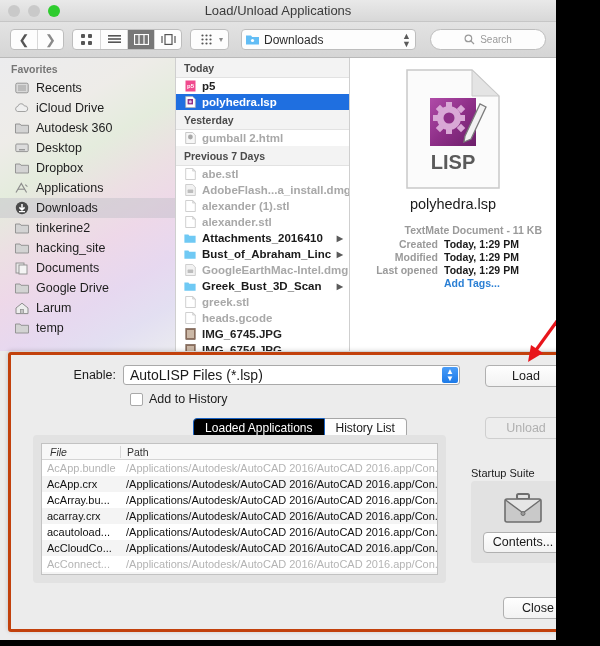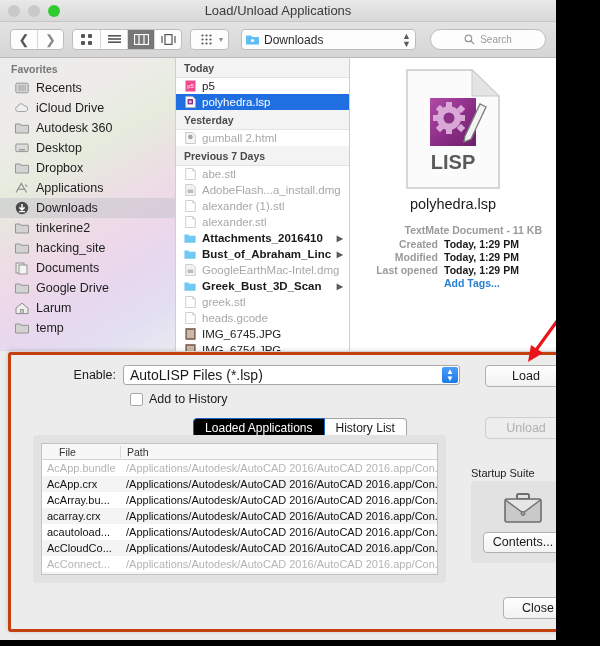--- a/index.html
+++ b/index.html
@@ -107,21 +107,21 @@
   }
   .fl-head {
     font-size: 10.5px; color: #4a4a4a; font-weight: bold;
     padding: 4px 0 3px 8px;
     background: #f3f3f3;
     border-bottom: 1px solid #e2e2e2;
   }
   .fl-row {
     height: 16px; display: flex; align-items: center;
     padding-left: 8px; gap: 6px;
-    font-size: 11.5px; color: #222;
+    font-size: 11.5px; color: #222; font-weight: bold;
   }
   .fl-row.dim { color: #a8a8a8; }
   .fl-row.bold { font-weight: bold; color: #1a1a1a; }
   .fl-row.sel { background: #1f6fe0; color: #fff; }
   .fl-ic { width: 12px; height: 13px; flex: 0 0 12px; display: flex; align-items: center; justify-content: center; }
   .fl-name { flex: 1; white-space: nowrap; overflow: hidden; }
   .fl-arrow { font-size: 8px; color: #5a5a5a; padding-right: 6px; }
 
   .preview {
     flex: 1; background: #fff; position: relative;
@@ -193,21 +193,21 @@
   .table {
     width: 100%; height: 100%;
     background: #fff; border: 1px solid #c2c2c2;
     overflow: hidden;
   }
   .th {
     display: flex; height: 16px; align-items: center;
     background: #f7f7f7; border-bottom: 1px solid #d4d4d4;
     font-size: 10.5px; color: #333;
   }
-  .th .c1 { width: 78px; padding-left: 17px; }
+  .th .c1 { width: 78px; padding-left: 8px; font-style: italic; }
   .th .c2 { flex: 1; padding-left: 6px; border-left: 1px solid #d8d8d8; }
   .tr { display: flex; height: 16px; align-items: center; font-size: 11px; color: #111; }
   .tr:nth-child(even) { background: #f4f4f4; }
   .tr.dim { color: #b4b4b4; }
   .tr .c1 { width: 78px; padding-left: 5px; white-space: nowrap; overflow: hidden; }
   .tr .c2 { flex: 1; padding-left: 6px; white-space: nowrap; overflow: hidden; }
 
   .startup-lbl { position: absolute; right: 22px; top: 112px; width: 96px; font-size: 11px; color: #1c1c1c; }
   .startup-box {
     position: absolute; right: 14px; top: 126px;

